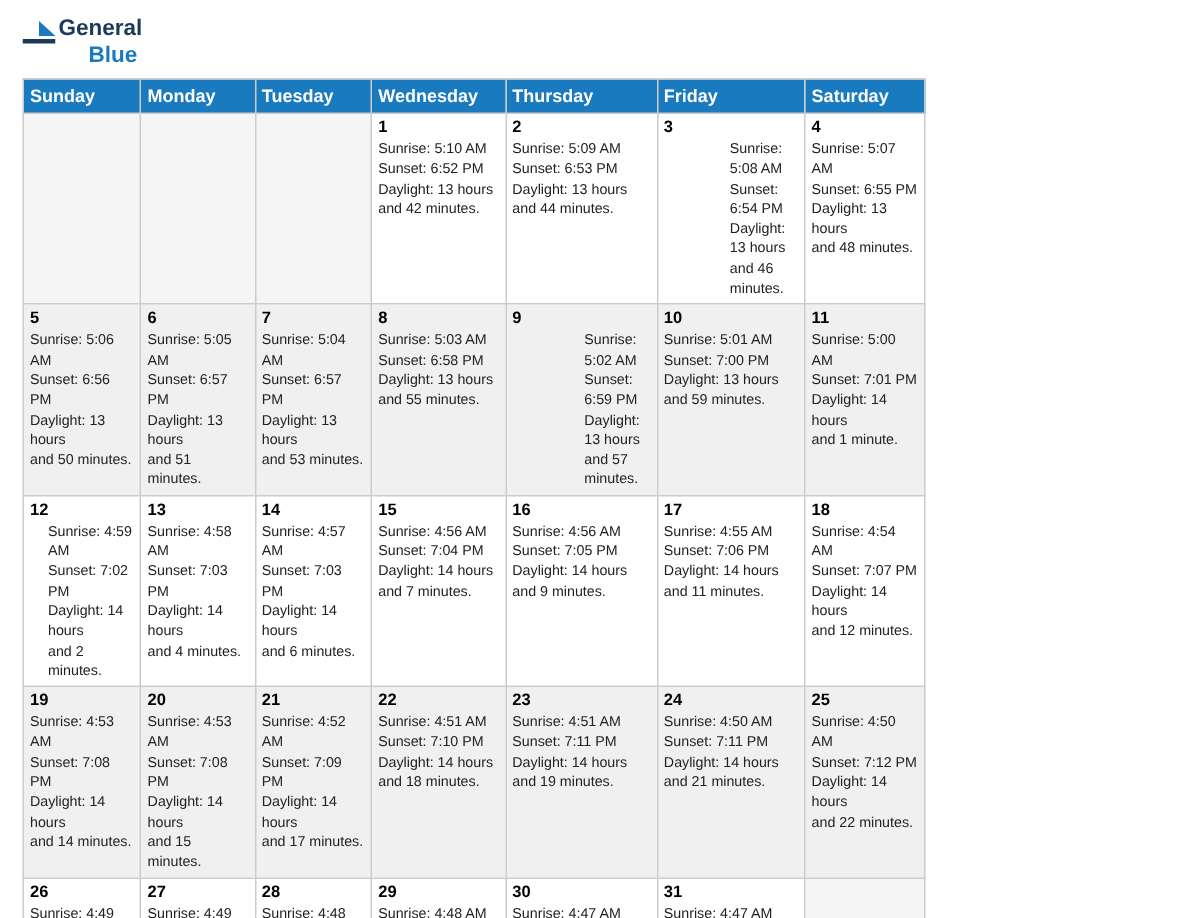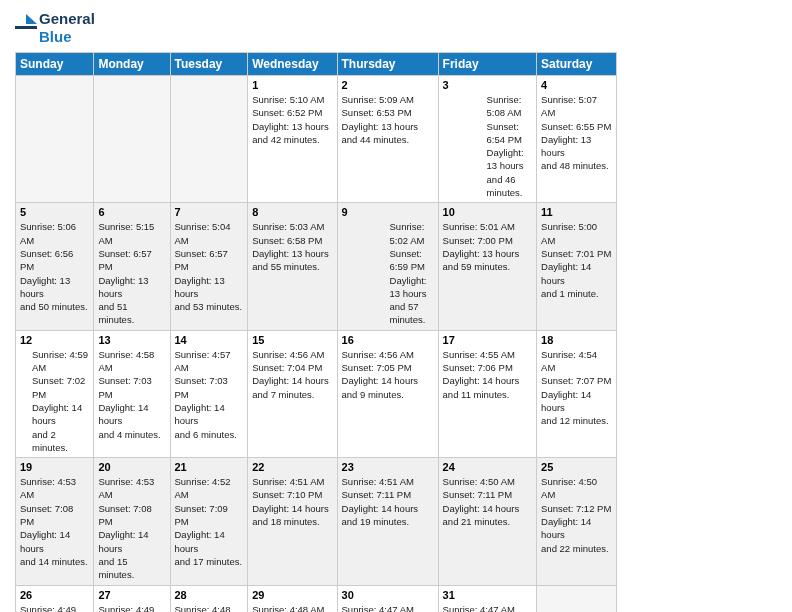--- a/index.html
+++ b/index.html
@@ -83,21 +83,21 @@
 <div class="container">
   <div class="header">
     <div class="logo">
     <div style="display:flex;align-items:center;gap:2px;">
       <svg width="22" height="28" viewBox="0 0 22 28">
         <polygon points="11,0 22,10 11,10" fill="#1a7abf"></polygon>
         <rect x="0" y="12" width="22" height="3" fill="#1a3a5c"></rect>
       </svg>
       <div>
         <div style="font-size:15px;font-weight:bold;color:#1a3a5c;line-height:1.2;">General</div>
-        <div style="font-size:15px;font-weight:bold;color:#1a7abf;line-height:1.2;">Blue</div>
+        <div style="font-size:15px;font-weight:bold;color:#1a7abf;line-height:1.2;margin-left:20px;">Blue</div>
       </div>
     </div>
   </div>
     <div class="title-block">
       <div class="month-title"></div>
       <div class="location"></div>
     </div>
   </div>
 
   <table class="calendar">
@@ -149,21 +149,21 @@
         <tr class="row-shaded">
           <td>
             <div class="day-num">5</div>
             <div class="day-info" style="white-space: pre-line;">Sunrise: 5:06 AM
 Sunset: 6:56 PM
 Daylight: 13 hours
 and 50 minutes.</div>
           </td>
           <td>
             <div class="day-num">6</div>
-            <div class="day-info" style="white-space: pre-line;">Sunrise: 5:15 AM
+            <div class="day-info" style="white-space: pre-line;">Sunrise: 5:05 AM
 Sunset: 6:57 PM
 Daylight: 13 hours
 and 51 minutes.</div>
           </td>
           <td>
             <div class="day-num">7</div>
             <div class="day-info" style="white-space: pre-line;">Sunrise: 5:04 AM
 Sunset: 6:57 PM
 Daylight: 13 hours
 and 53 minutes.</div>

